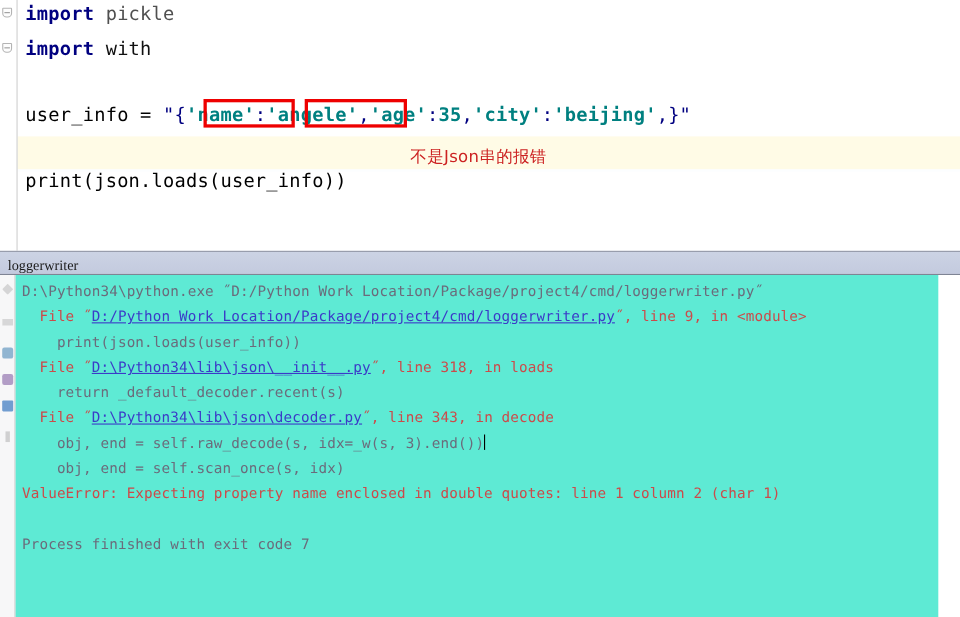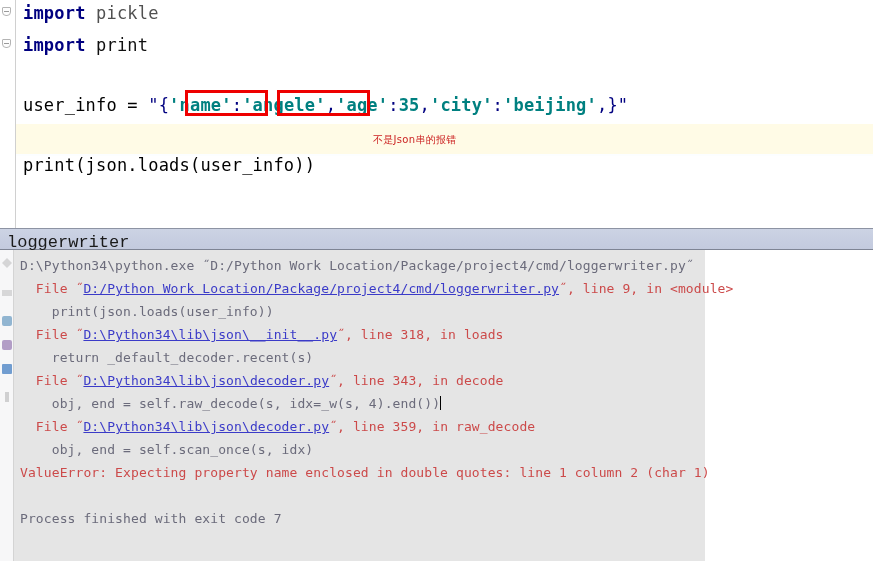--- a/index.html
+++ b/index.html
@@ -106,21 +106,21 @@
     pointer-events: none;
   }
   #redbox-name   { left: 185px; top: 90px; width: 83px; height: 26px; }
   #redbox-angele { left: 277px; top: 90px; width: 93px; height: 26px; }
 
   .annotation {
     position: absolute;
     left: 373px;
     top: 133px;
     font-family: "DejaVu Sans", sans-serif;
-    font-size: 10px;
+    font-size: 15px;
     color: #cc2222;
     white-space: pre;
     letter-spacing: 0.3px;
   }
 
   
   .console-header {
     position: absolute;
     left: 0;
     top: 228px;
@@ -128,33 +128,33 @@
     height: 22px;
     background: linear-gradient(to bottom, #ccd3e4 0%, #c3cade 100%);
     border-top: 1px solid #8d93a3;
     border-bottom: 1px solid #7e8494;
     box-sizing: border-box;
   }
   .console-tab-label {
     position: absolute;
     left: 7px;
     top: 4px;
-    font-size: 17px;
+    font-size: 13px;
     color: #1a1a1a;
-    font-family: Liberation Mono, monospace;
+    font-family: Liberation Serif, serif;
     white-space: pre;
   }
 
   .console-body {
     position: absolute;
     left: 0;
     top: 250px;
-    width: 705px;
+    width: 853px;
     height: 311px;
-    background: #e5e5e5;
+    background: #5eead4;
   }
   .console-toolbar {
     position: absolute;
     left: 0; top: 0;
     width: 14px;
     height: 311px;
     background: #f7f7f8;
     border-right: 1px solid #d4d4d4;
     box-sizing: border-box;
   }
@@ -213,21 +213,21 @@
   <div class="hl-band"></div>
   <div class="hl-band2"></div>
 
   <div class="gutter">
     <div class="fold-marker m1"></div>
     <div class="fold-marker m2"></div>
   </div>
 
   <div class="code-area">
     <div class="line ln-1" id="code-line-0"><span class="kw">import</span><span class="plain"> pickle</span></div>
-    <div class="line ln-2" id="code-line-1"><span class="kw">import</span><span class="plainb"> print</span></div>
+    <div class="line ln-2" id="code-line-1"><span class="kw">import</span><span class="plainb"> with</span></div>
     <div class="line ln-4" id="code-line-2"><span class="ident">user_info = </span><span class="strq">"{</span><span class="str">'name'</span><span class="strq">:</span><span class="str">'angele'</span><span class="strq">,</span><span class="str">'age'</span><span class="strq">:</span><span class="str">35</span><span class="strq">,</span><span class="str">'city'</span><span class="strq">:</span><span class="str">'beijing'</span><span class="strq">,}"</span></div>
     <div class="line ln-6" id="code-line-3"><span class="ident">print(json.loads(user_info))</span></div>
   </div>
 
   <div class="redbox" id="redbox-name"></div>
   <div class="redbox" id="redbox-angele"></div>
 
   <div class="annotation">不是Json串的报错</div>
 </div>
 
@@ -245,20 +245,19 @@
     <div class="tb-icon i6"></div>
   </div>
 
   <div class="console-text" id="console-text">
       <div class="cline gray"><span>D:\Python34\python.exe ˝D:/Python Work Location/Package/project4/cmd/loggerwriter.py˝</span></div>
       <div class="cline err"><span>  File ˝</span><span class="clink">D:/Python Work Location/Package/project4/cmd/loggerwriter.py</span><span>˝, line 9, in &lt;module&gt;</span></div>
       <div class="cline gray"><span>    print(json.loads(user_info))</span></div>
       <div class="cline err"><span>  File ˝</span><span class="clink">D:\Python34\lib\json\__init__.py</span><span>˝, line 318, in loads</span></div>
       <div class="cline gray"><span>    return _default_decoder.recent(s)</span></div>
       <div class="cline err"><span>  File ˝</span><span class="clink">D:\Python34\lib\json\decoder.py</span><span>˝, line 343, in decode</span></div>
-      <div class="cline gray"><span>    obj, end = self.raw_decode(s, idx=_w(s, 4).end())</span><span class="caret-bar"></span></div>
-      <div class="cline err"><span>  File ˝</span><span class="clink">D:\Python34\lib\json\decoder.py</span><span>˝, line 359, in raw_decode</span></div>
+      <div class="cline gray"><span>    obj, end = self.raw_decode(s, idx=_w(s, 3).end())</span><span class="caret-bar"></span></div>
       <div class="cline gray"><span>    obj, end = self.scan_once(s, idx)</span></div>
       <div class="cline exc"><span>ValueError: Expecting property name enclosed in double quotes: line 1 column 2 (char 1)</span></div>
       <div class="cline blank"><span> </span></div>
       <div class="cline gray"><span>Process finished with exit code 7</span></div>
     </div>
 </div>
 
 </body></html>

